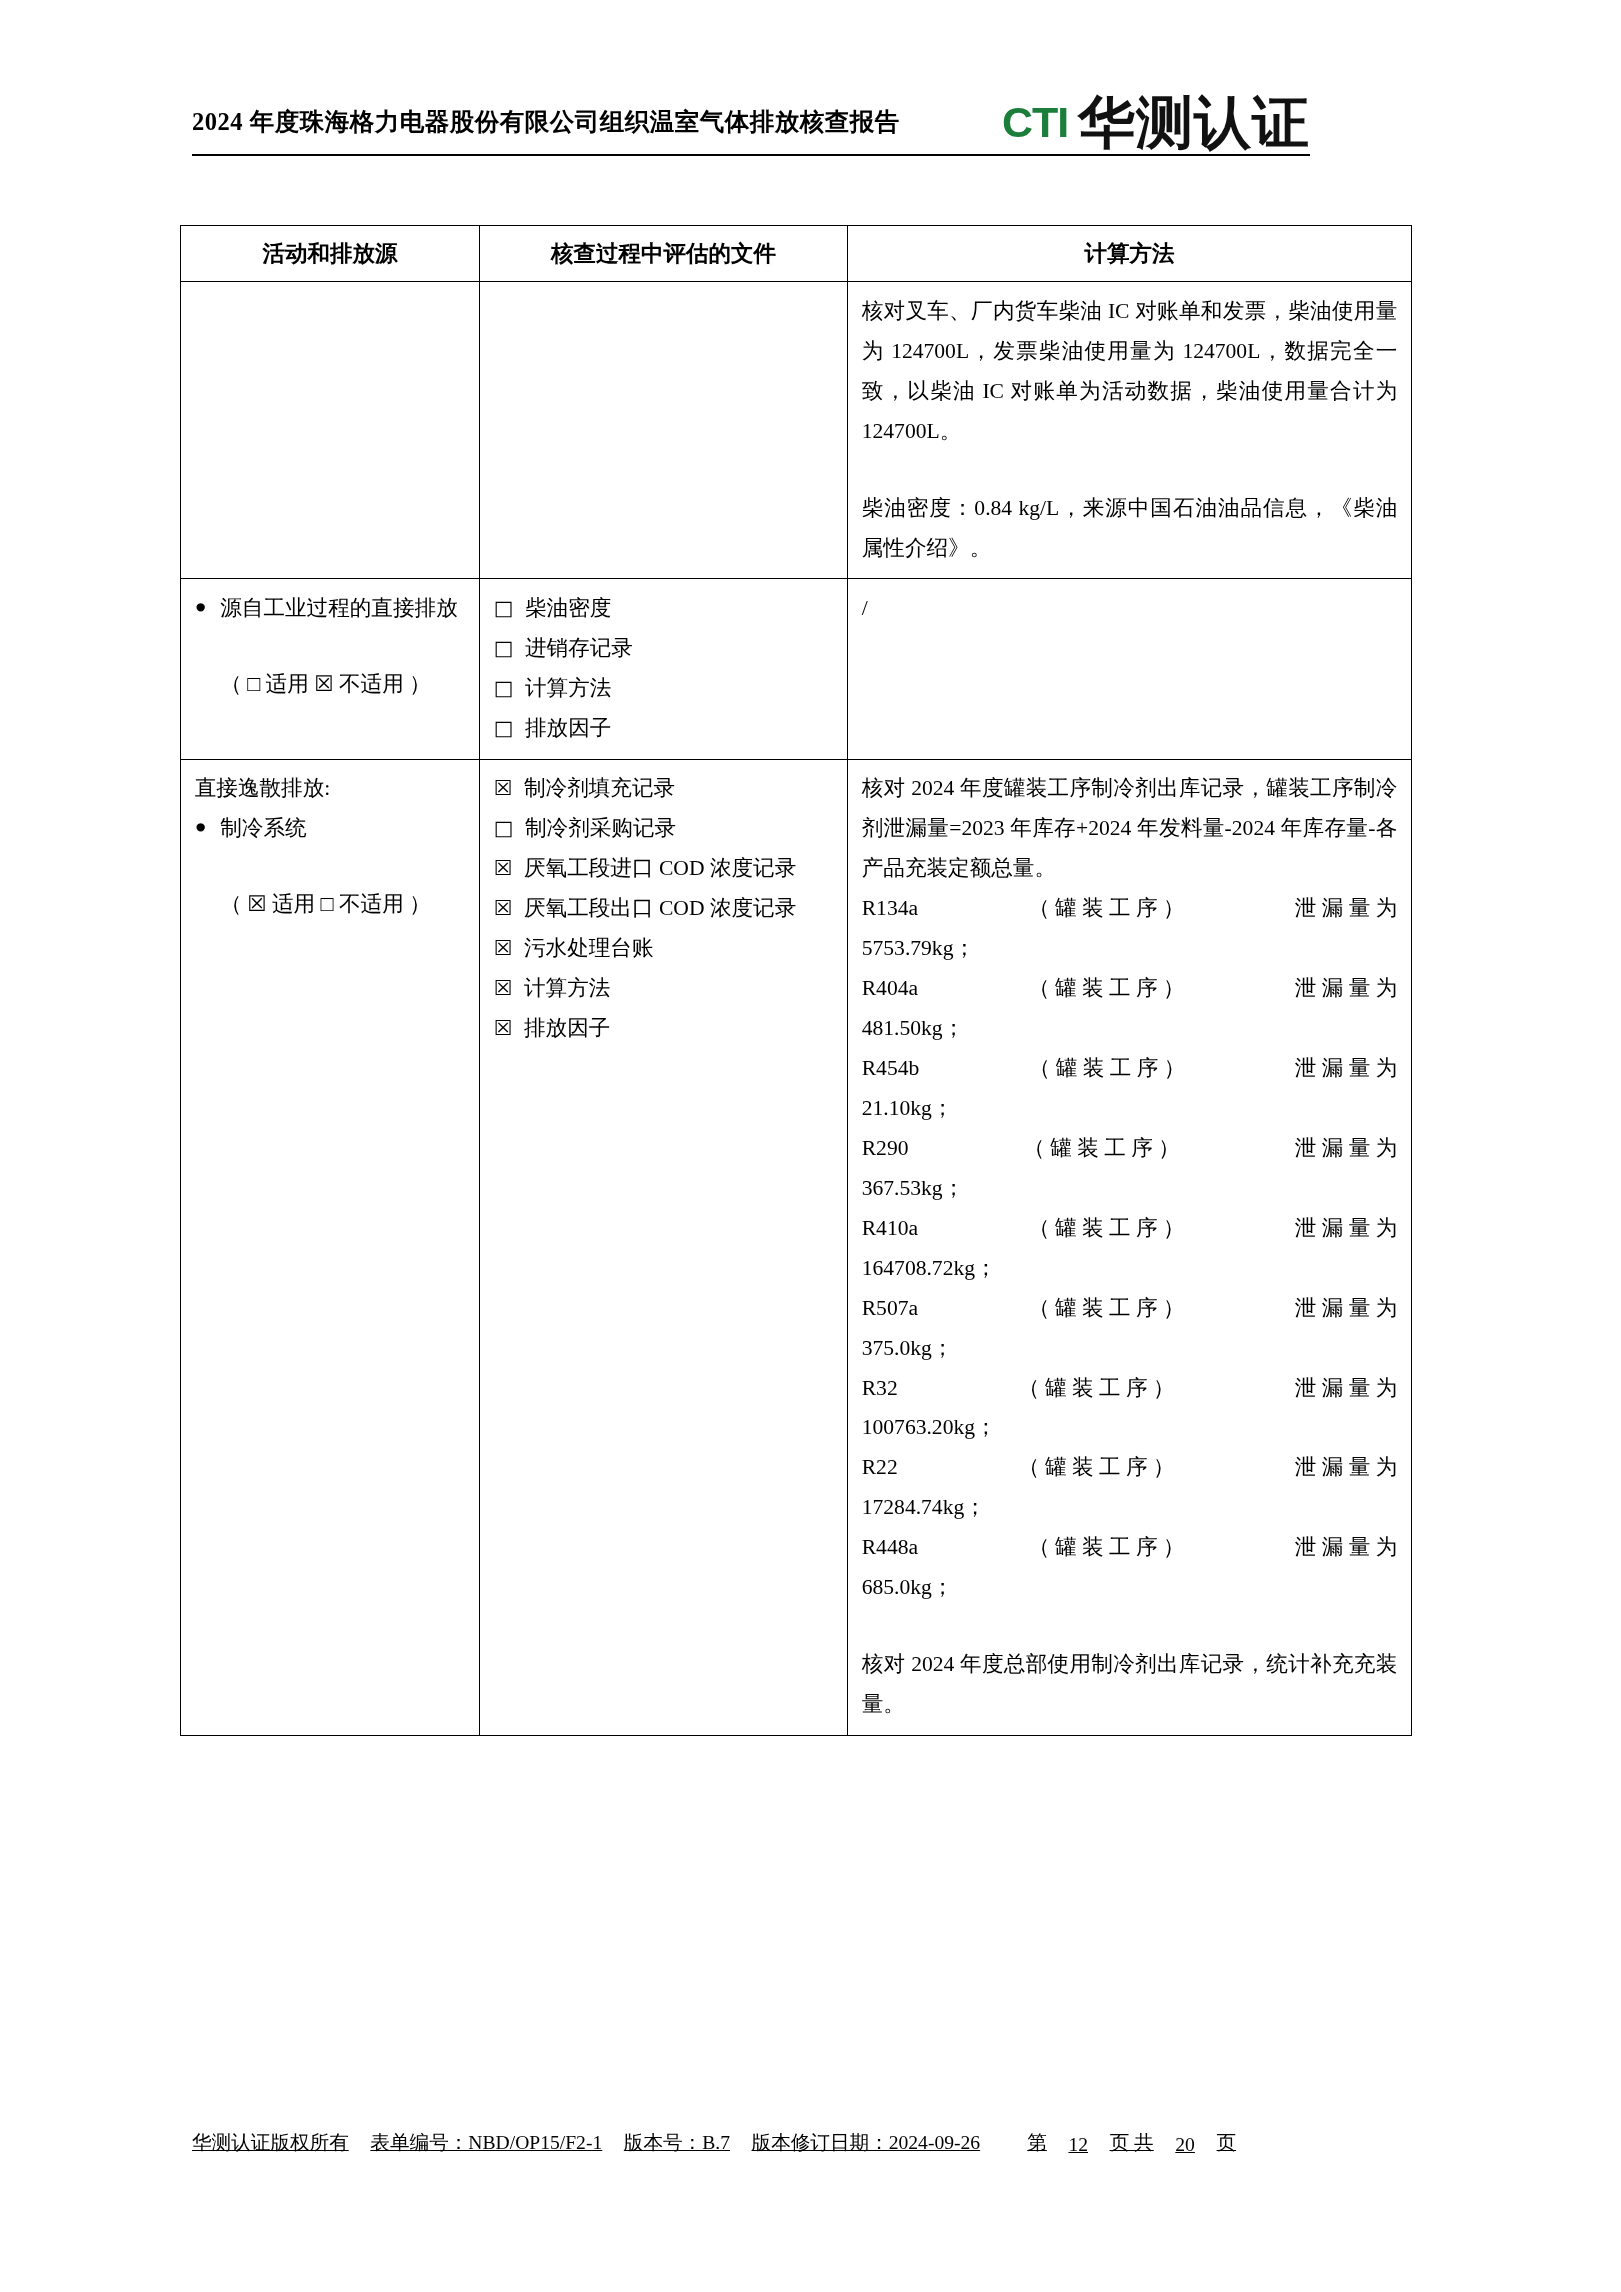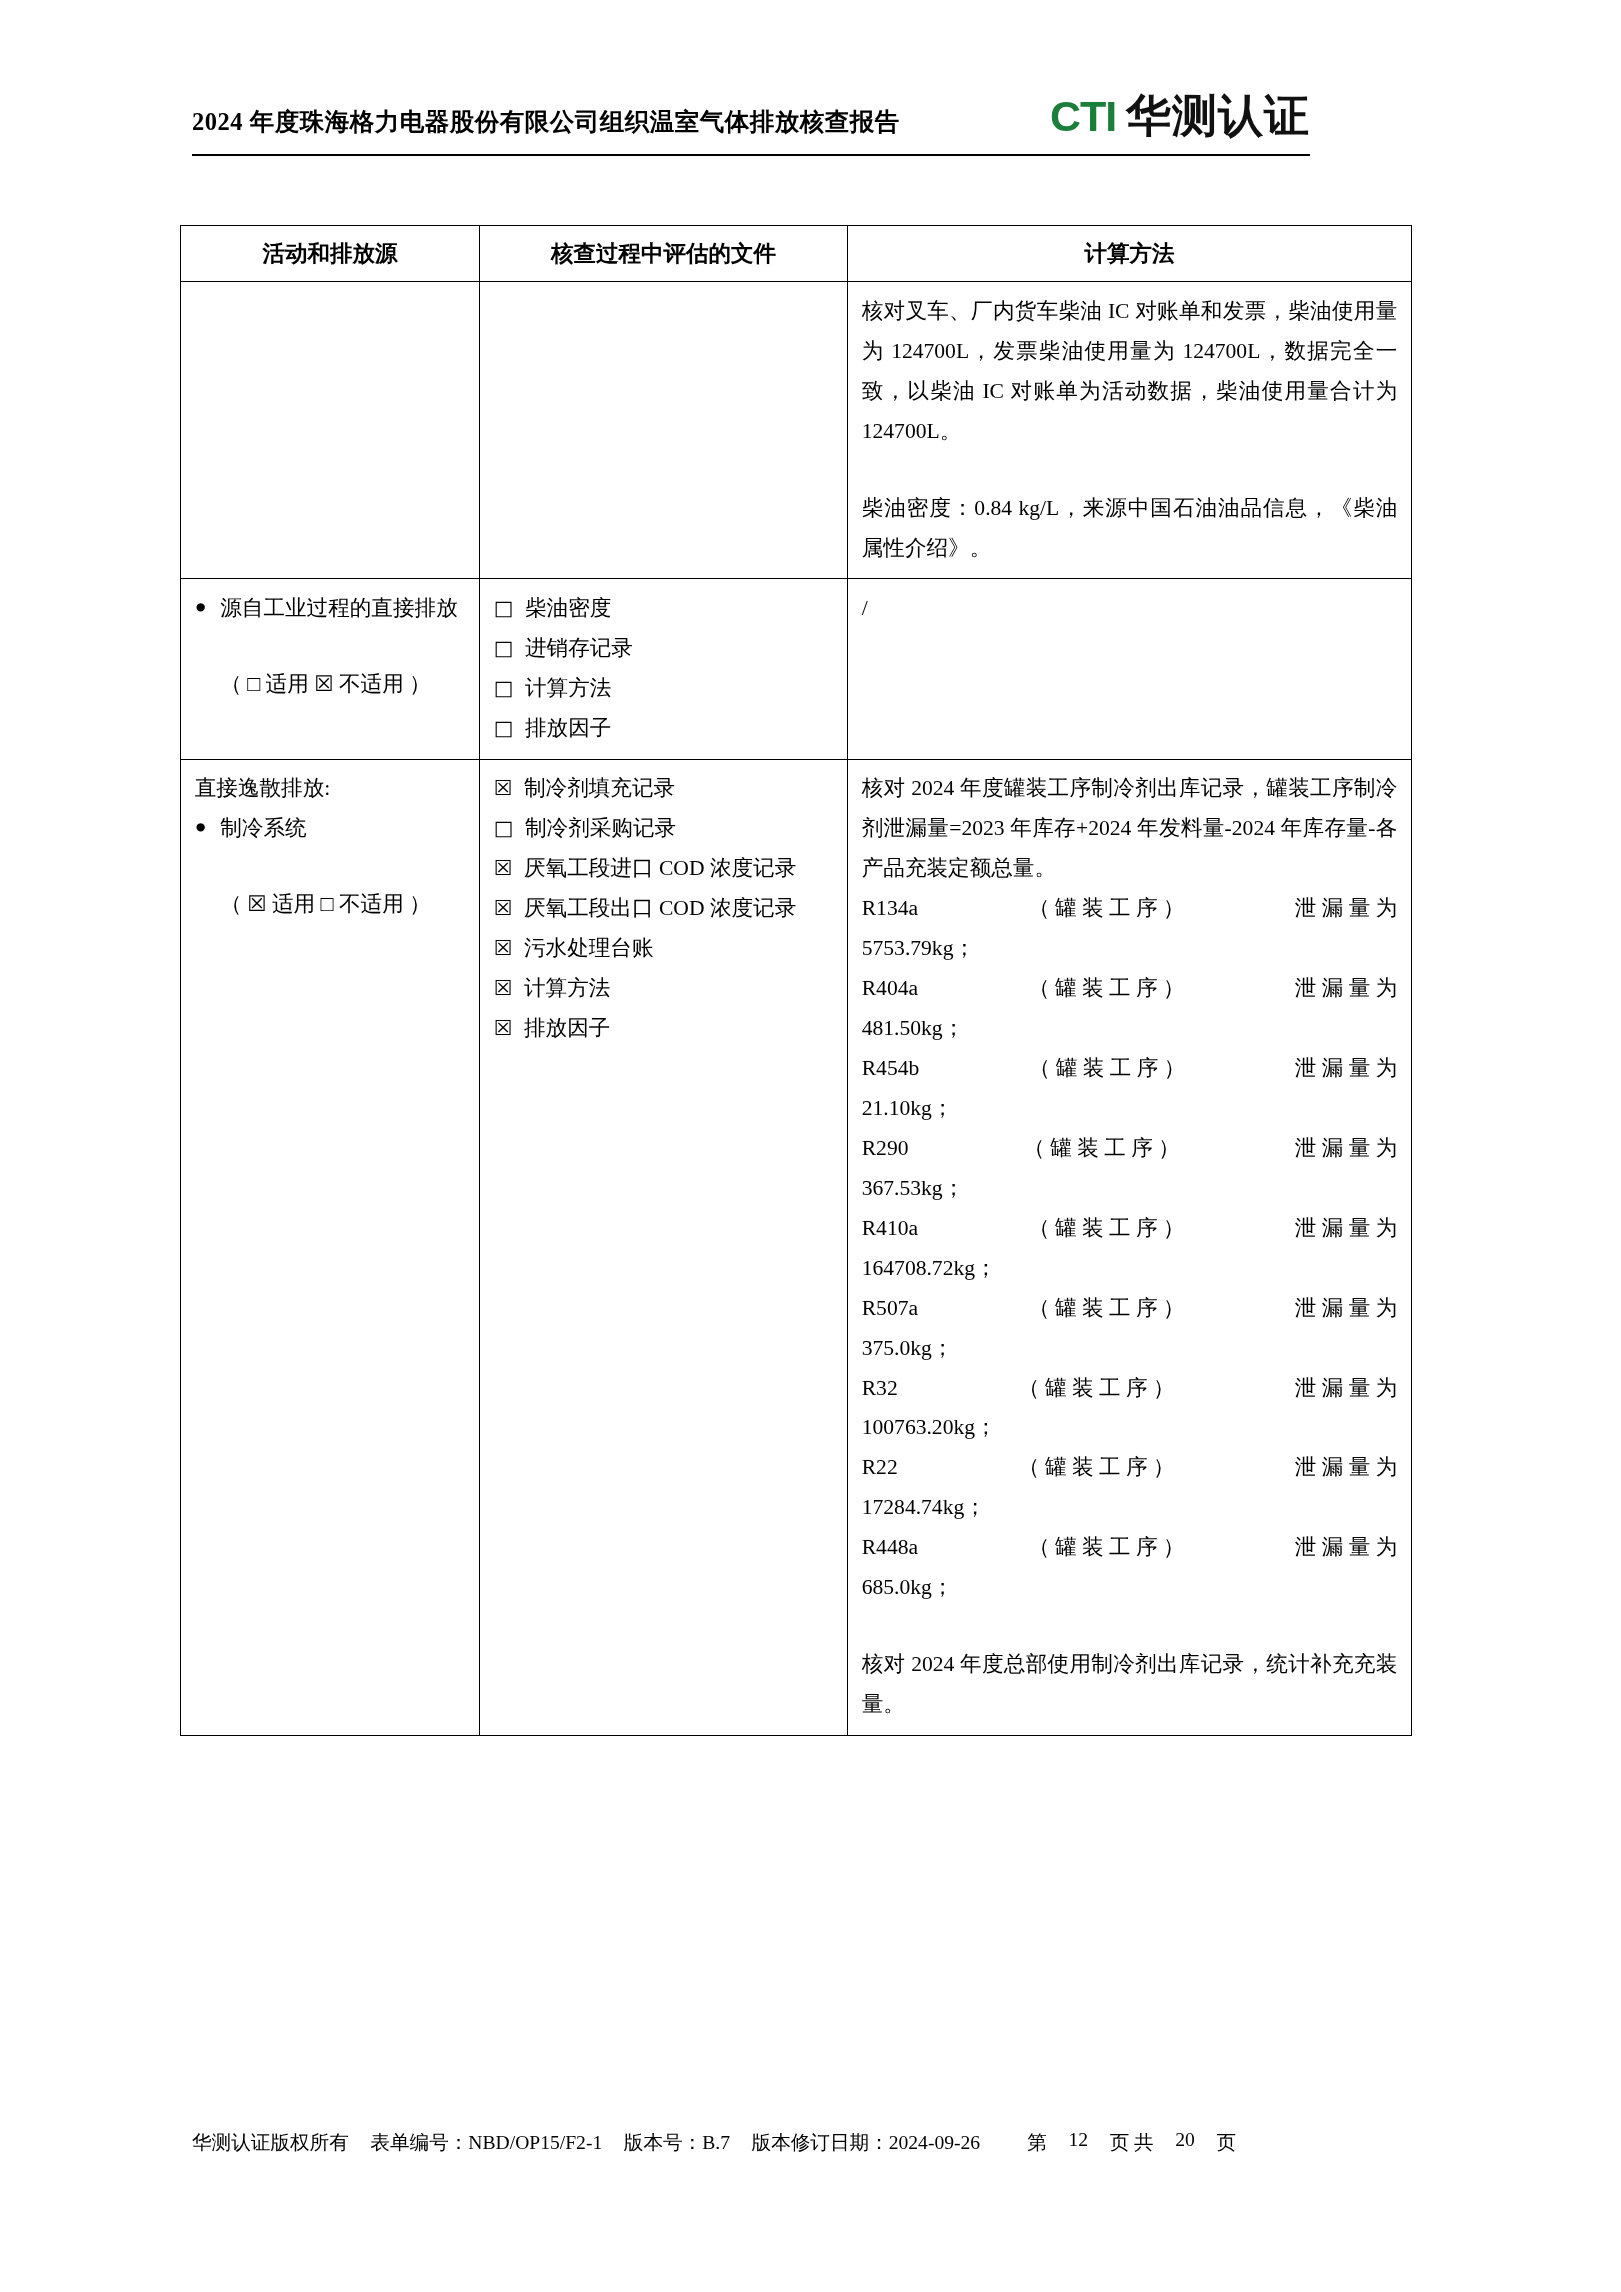--- a/index.html
+++ b/index.html
@@ -56,21 +56,21 @@
   }
   .logo-cti {
     font-family: "Liberation Sans", sans-serif;
     font-size: 43px;
     font-weight: bold;
     color: #1b7f3b;
     letter-spacing: -1px;
     line-height: 1;
   }
   .logo-cn {
-    font-size: 45px;
+    font-size: 57px;
     font-weight: bold;
     color: #111;
     line-height: 1;
     letter-spacing: 1px;
     text-align: center;
   }
 
   
   table.report {
     position: absolute;
@@ -145,22 +145,23 @@
   .footer {
     position: absolute;
     left: 192px;
     right: 192px;
     bottom: 137px;
     font-size: 19.6px;
     white-space: nowrap;
   }
   .footer-inner {
     display: flex;
-    align-items: flex-start;
+    align-items: flex-end;
     gap: 21.6px;
+    text-decoration: underline;
   }
   .footer-page { margin-left: 25.5px; }
 </style>
 </head>
 <body>
 
 <div class="page">
 
   <div class="header">
     <div class="header-title">2024 年度珠海格力电器股份有限公司组织温室气体排放核查报告</div>

